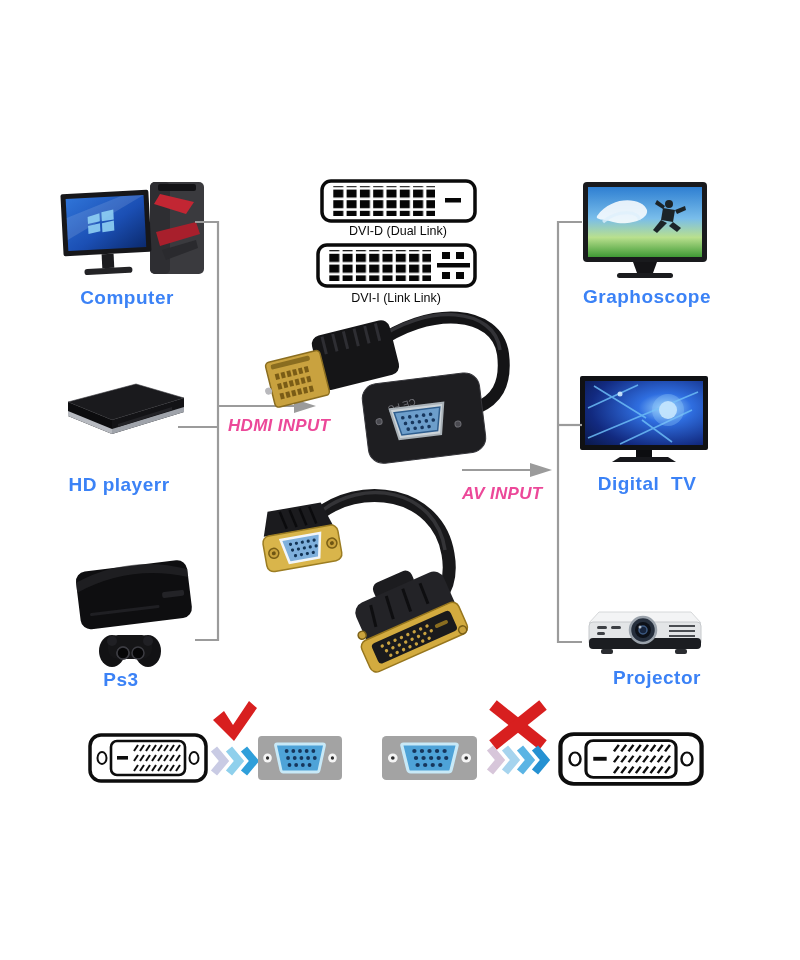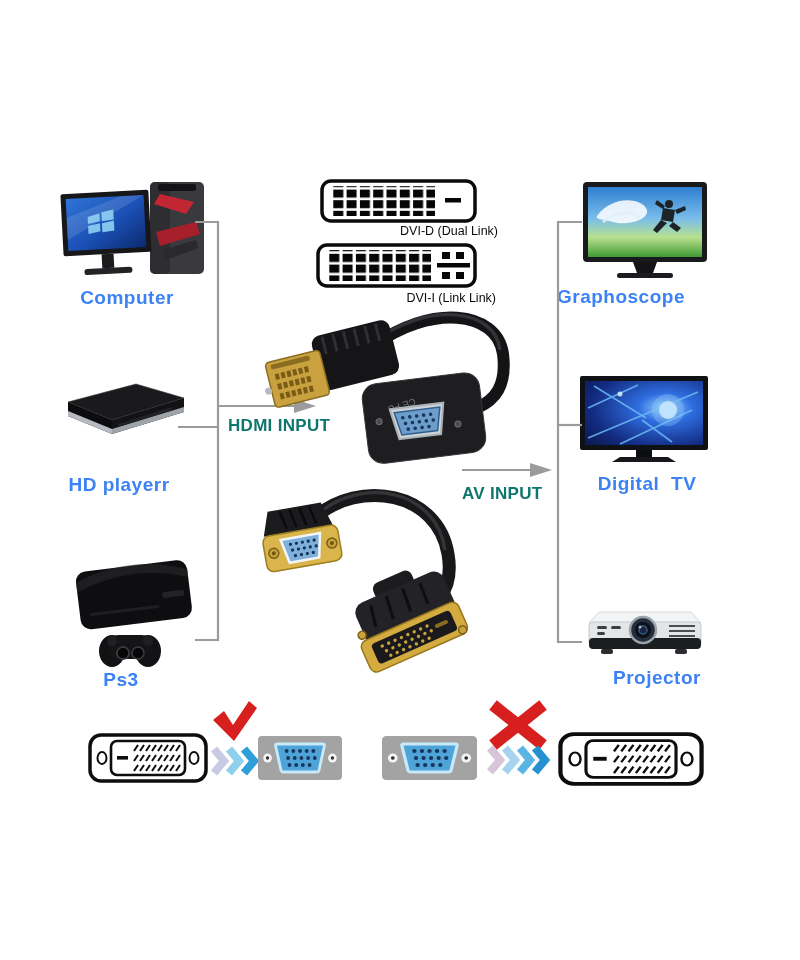--- a/index.html
+++ b/index.html
@@ -6,25 +6,26 @@
   #canvas{
     position:relative;width:800px;height:960px;background:#ffffff;
     font-family:"Liberation Sans",sans-serif;overflow:hidden;
   }
   .abs{position:absolute;}
   .device-label{
     position:absolute;text-align:center;color:#3b82f6;
     font-weight:700;font-size:19px;letter-spacing:.5px;
   }
   .flow-label{
-    position:absolute;color:#0f766e;font-weight:700;font-size:17px;
+    position:absolute;color:#ec4899;font-weight:700;font-size:17px;
     letter-spacing:.3px;
+    font-style:italic;
   }
   .dvi-caption{
-    position:absolute;text-align:right;color:#0a0a0a;
+    position:absolute;text-align:center;color:#0a0a0a;
     font-size:12.5px;font-weight:400;
   }
   svg{display:block;overflow:visible;}
 </style>
 </head>
 <body>
 
 <div id="canvas">
 
   <svg class="abs" style="left:320px;top:179px" width="157" height="44" viewBox="0 0 157 44">
@@ -137,21 +138,21 @@
       <circle cx="86" cy="22" r="4"></circle>
       <polygon points="80,26 92,28 90,40 78,38"></polygon>
       <polygon points="78,38 70,48 74,51 84,41"></polygon>
       <polygon points="90,40 98,46 94,50 86,44"></polygon>
       <polygon points="92,28 102,24 103,28 94,32"></polygon>
       <polygon points="80,27 72,22 74,18 82,24"></polygon>
     </g>
     <polygon points="50,80 74,80 70,91 54,91" fill="#141417"></polygon>
     <rect x="34" y="91" width="56" height="5" rx="2.5" fill="#1b1c1f"></rect>
   </svg>
-  <div class="device-label" style="left:557px;top:286px;width:125px">Graphoscope</div>
+  <div class="device-label" style="left:583px;top:286px;width:125px">Graphoscope</div>
 
   <svg class="abs" style="left:580px;top:376px" width="128" height="98" viewBox="0 0 128 98">
     <defs>
       <radialGradient id="dtv" cx="0.68" cy="0.42" r="0.9">
         <stop offset="0" stop-color="#9fd8ff"></stop>
           <stop offset="0.25" stop-color="#2f6ee0"></stop>
         <stop offset="0.7" stop-color="#122a80"></stop>
           <stop offset="1" stop-color="#0a1848"></stop>
       </radialGradient>
     </defs>

